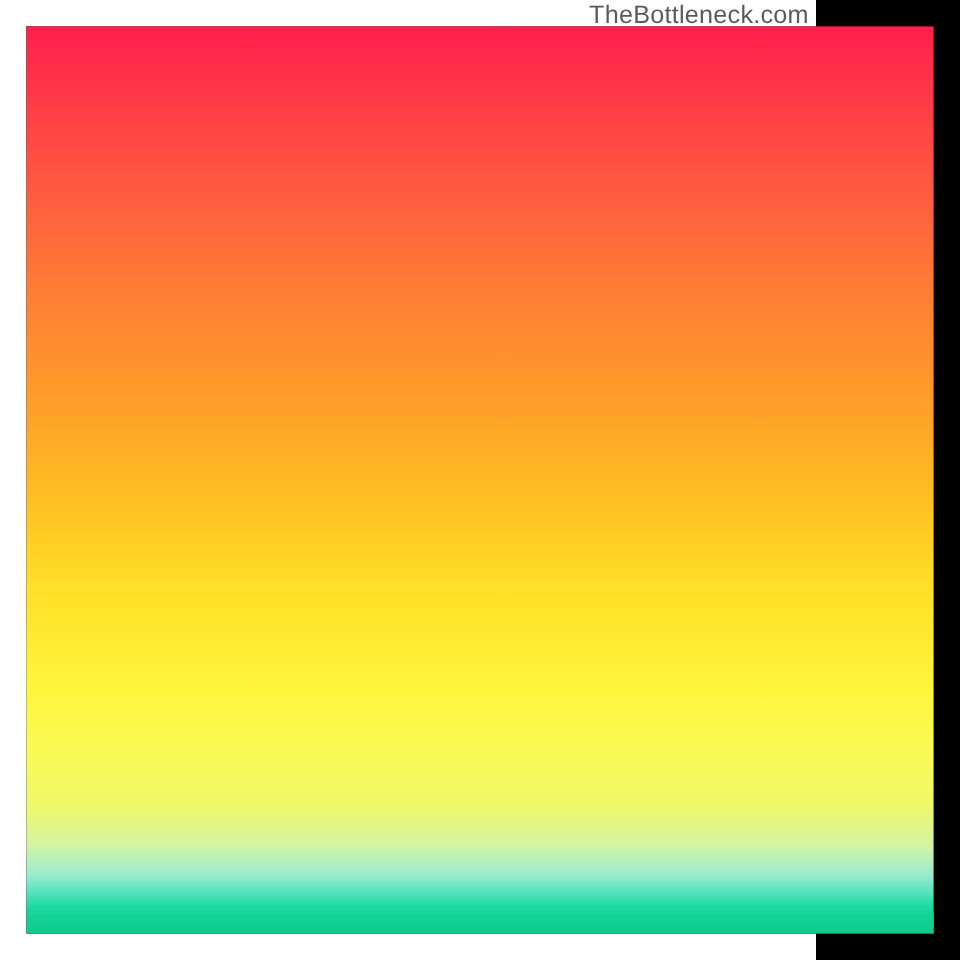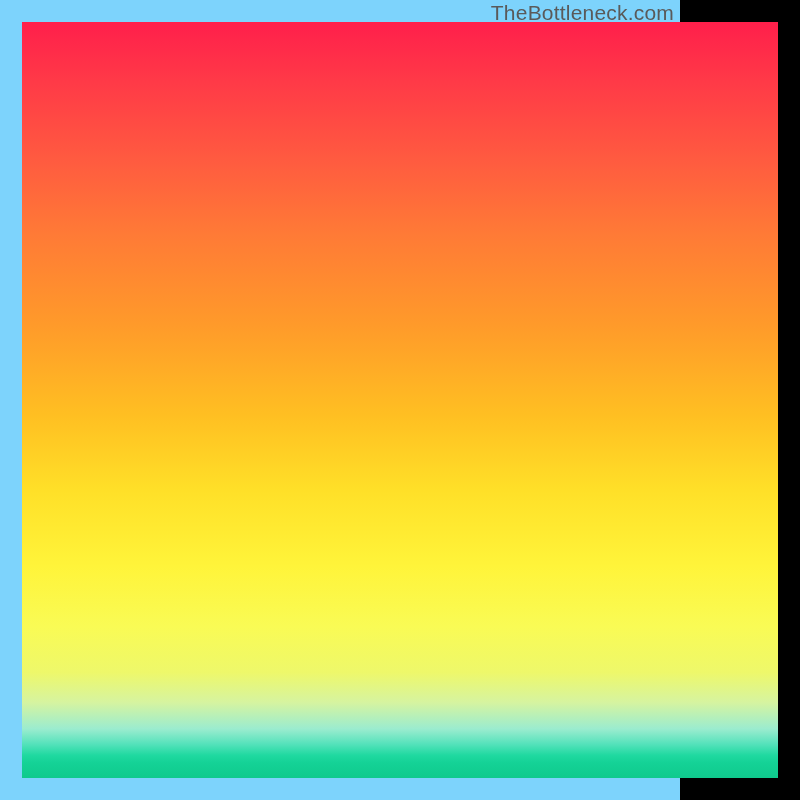--- a/index.html
+++ b/index.html
@@ -8,21 +8,21 @@
     width: 800px;
     height: 800px;
     background: #000;
     overflow: hidden;
     font-family: Arial, Helvetica, sans-serif;
   }
   .stage {
     position: relative;
     width: 680px;
     height: 800px;
-    background: #7dd3fc;
+    background: #ffffff;
   }
   .frame {
     position: absolute;
     left: 22px;
     top: 22px;
     width: 756px;
     height: 756px;
     background: #000;
   }
   .plot {

